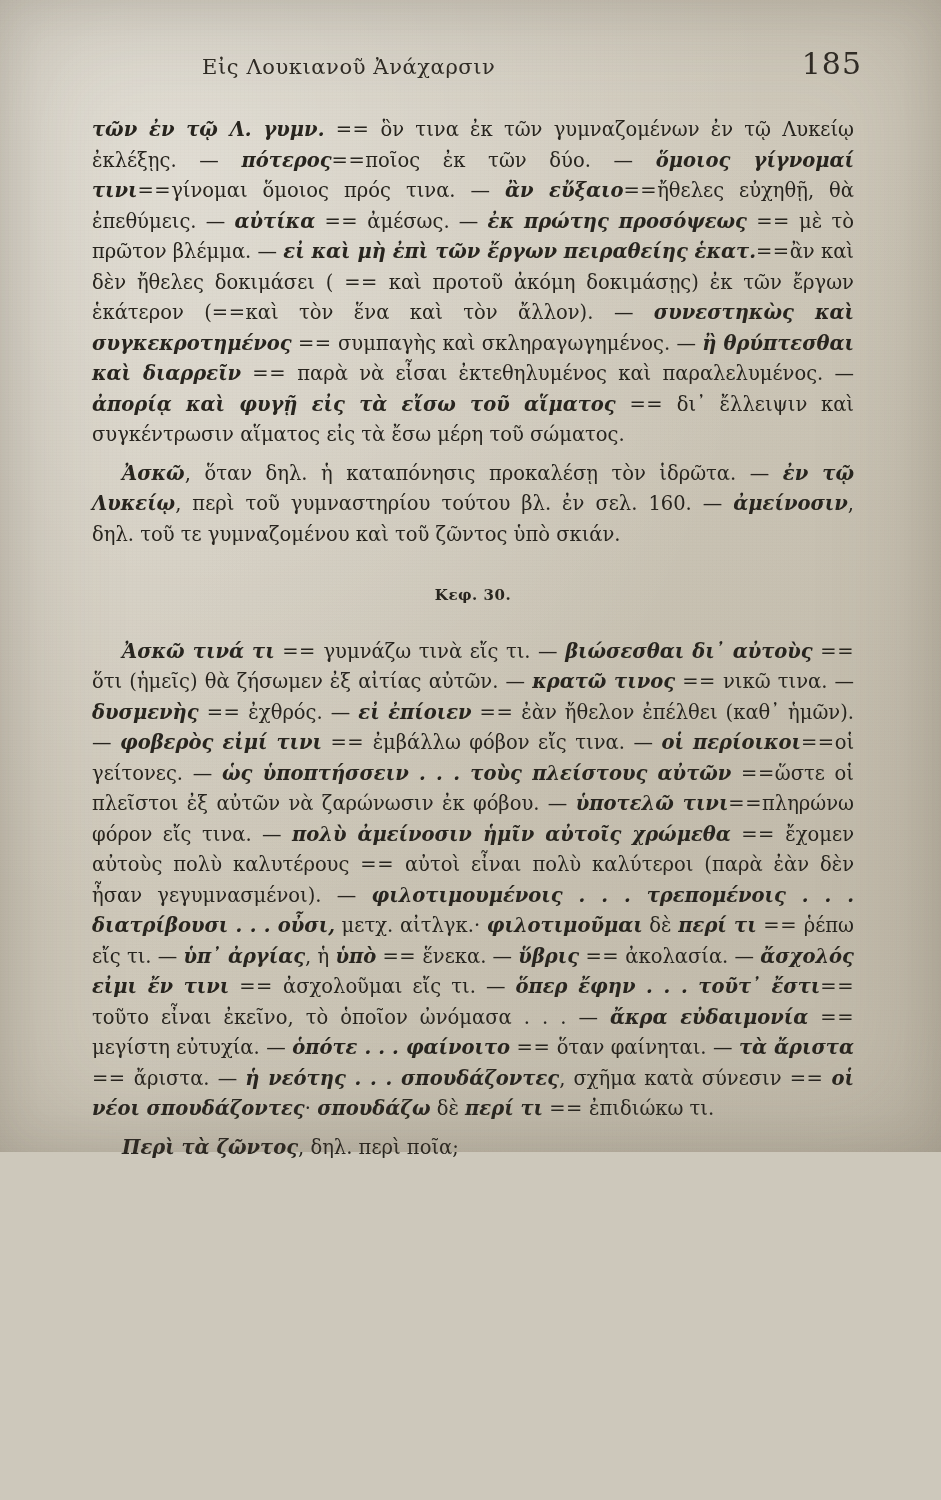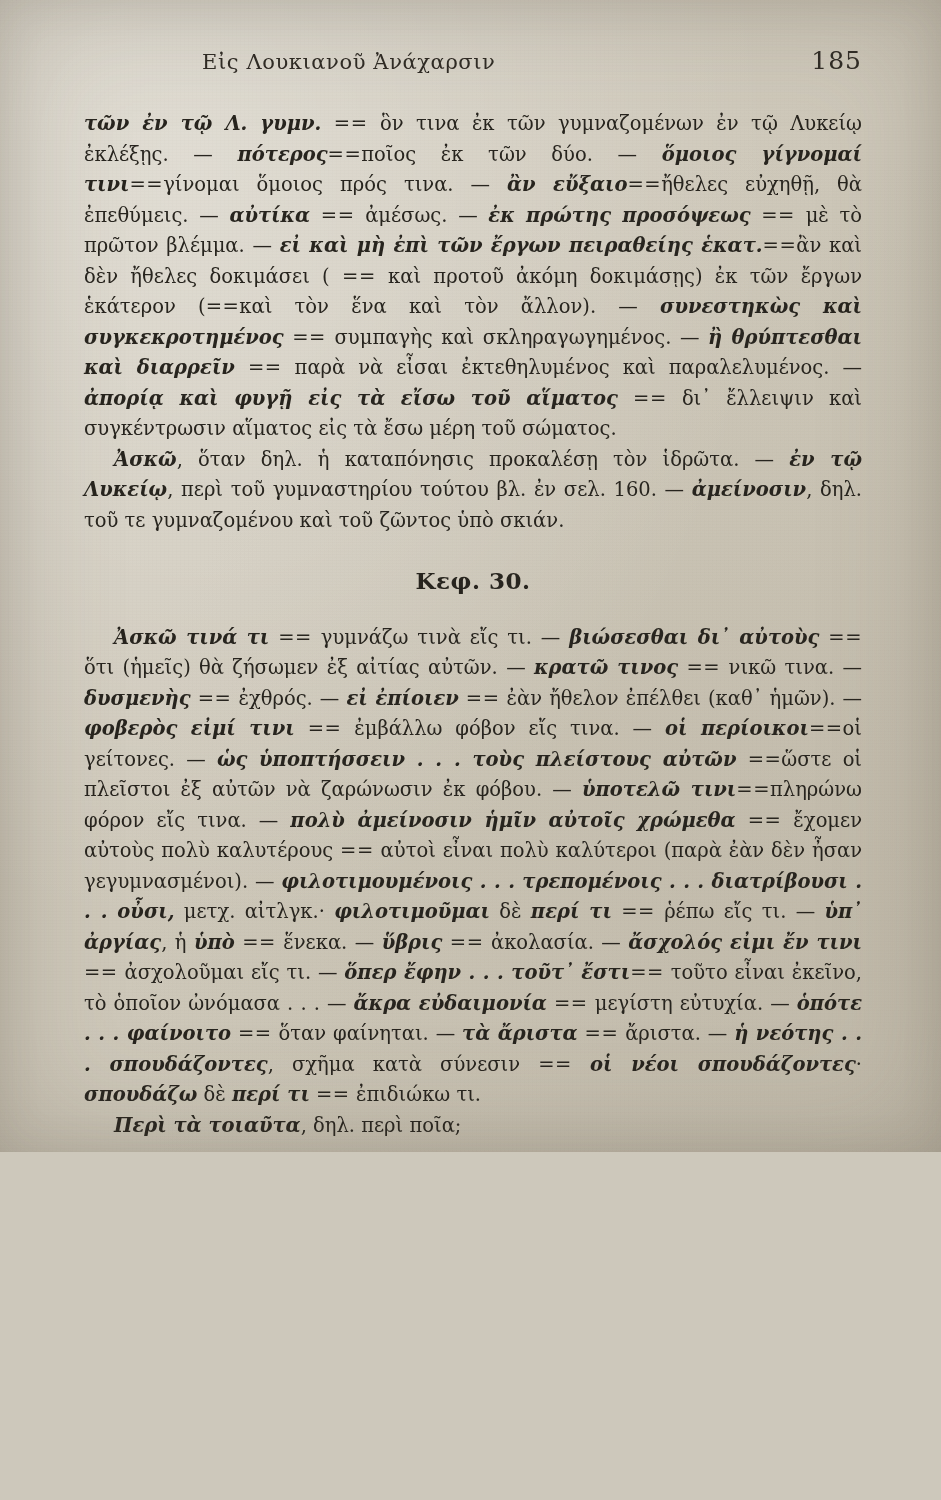--- a/index.html
+++ b/index.html
@@ -51,45 +51,45 @@
     padding: 0 10px 0 130px;
     margin-bottom: 34px;
   }
   .running-title {
     font-size: 21px;
     color: #2e2a24;
     letter-spacing: 0.6px;
     white-space: nowrap;
   }
   .page-number {
-    font-size: 25px;
+    font-size: 30px;
     color: #2e2a24;
     letter-spacing: 1px;
   }
   .body-text {
     font-size: 19.5px;
     line-height: 30.5px;
     color: #27241e;
     text-align: justify;
     text-justify: inter-word;
     padding: 0 10px 0 12px;
   }
   .body-text p {
-    margin: 0;
+    margin: 8px;
   }
   .indent {
     text-indent: 30px;
   }
   .b {
     font-weight: bold;
     font-style: italic;
   }
   .chapter-heading {
     text-align: center;
-    font-size: 23px;
+    font-size: 15px;
     font-weight: bold;
     color: #27241e;
     margin: 30px 0 26px 0;
     letter-spacing: 0.5px;
   }
   .sec {
     margin-top: 2px;
   }
   .eq {
     letter-spacing: 0.5px;
@@ -106,19 +106,19 @@
       <div class="page-number">185</div>
     </div>
 
     <div class="body-text">
       <p><span class="b">τῶν ἐν τῷ Λ. γυμν.</span> <span class="eq">==</span> ὃν τινα ἐκ τῶν γυμναζομένων ἐν τῷ Λυκείῳ ἐκλέξῃς. — <span class="b">πότερος</span><span class="eq">==</span>ποῖος ἐκ τῶν δύο. — <span class="b">ὅμοιος γίγνομαί τινι</span><span class="eq">==</span>γίνομαι ὅμοιος πρός τινα. — <span class="b">ἂν εὔξαιο</span><span class="eq">==</span>ἤθελες εὐχηθῇ, θὰ ἐπεθύμεις. — <span class="b">αὐτίκα</span> <span class="eq">==</span> ἀμέσως. — <span class="b">ἐκ πρώτης προσόψεως</span> <span class="eq">==</span> μὲ τὸ πρῶτον βλέμμα. — <span class="b">εἰ καὶ μὴ ἐπὶ τῶν ἔργων πειραθείης ἑκατ.</span><span class="eq">==</span>ἂν καὶ δὲν ἤθελες δοκιμάσει ( <span class="eq">==</span> καὶ προτοῦ ἀκόμη δοκιμάσῃς) ἐκ τῶν ἔργων ἑκάτερον (<span class="eq">==</span>καὶ τὸν ἕνα καὶ τὸν ἄλλον). — <span class="b">συνεστηκὼς καὶ συγκεκροτημένος</span> <span class="eq">==</span> συμπαγὴς καὶ σκληραγωγημένος. — <span class="b">ἢ θρύπτεσθαι καὶ διαρρεῖν</span> <span class="eq">==</span> παρὰ νὰ εἶσαι ἐκτεθηλυμένος καὶ παραλελυμένος. — <span class="b">ἀπορίᾳ καὶ φυγῇ εἰς τὰ εἴσω τοῦ αἵματος</span> <span class="eq">==</span> δι᾿ ἔλλειψιν καὶ συγκέντρωσιν αἵματος εἰς τὰ ἔσω μέρη τοῦ σώματος.</p>
       <p class="indent sec"><span class="b">Ἀσκῶ</span>, ὅταν δηλ. ἡ καταπόνησις προκαλέσῃ τὸν ἱδρῶτα. — <span class="b">ἐν τῷ Λυκείῳ</span>, περὶ τοῦ γυμναστηρίου τούτου βλ. ἐν σελ. 160. — <span class="b">ἀμείνοσιν</span>, δηλ. τοῦ τε γυμναζομένου καὶ τοῦ ζῶντος ὑπὸ σκιάν.</p>
 
       <div class="chapter-heading">Κεφ. 30.</div>
 
       <p class="indent"><span class="b">Ἀσκῶ τινά τι</span> <span class="eq">==</span> γυμνάζω τινὰ εἴς τι. — <span class="b">βιώσεσθαι δι᾿ αὐτοὺς</span> <span class="eq">==</span> ὅτι (ἡμεῖς) θὰ ζήσωμεν ἐξ αἰτίας αὐτῶν. — <span class="b">κρατῶ τινος</span> <span class="eq">==</span> νικῶ τινα. — <span class="b">δυσμενὴς</span> <span class="eq">==</span> ἐχθρός. — <span class="b">εἰ ἐπίοιεν</span> <span class="eq">==</span> ἐὰν ἤθελον ἐπέλθει (καθ᾿ ἡμῶν). — <span class="b">φοβερὸς εἰμί τινι</span> <span class="eq">==</span> ἐμβάλλω φόβον εἴς τινα. — <span class="b">οἱ περίοικοι</span><span class="eq">==</span>οἱ γείτονες. — <span class="b">ὡς ὑποπτήσσειν . . . τοὺς πλείστους αὐτῶν</span> <span class="eq">==</span>ὥστε οἱ πλεῖστοι ἐξ αὐτῶν νὰ ζαρώνωσιν ἐκ φόβου. — <span class="b">ὑποτελῶ τινι</span><span class="eq">==</span>πληρώνω φόρον εἴς τινα. — <span class="b">πολὺ ἀμείνοσιν ἡμῖν αὐτοῖς χρώμεθα</span> <span class="eq">==</span> ἔχομεν αὐτοὺς πολὺ καλυτέρους <span class="eq">==</span> αὐτοὶ εἶναι πολὺ καλύτεροι (παρὰ ἐὰν δὲν ἦσαν γεγυμνασμένοι). — <span class="b">φιλοτιμουμένοις . . . τρεπομένοις . . . διατρίβουσι . . . οὖσι,</span> μετχ. αἰτλγκ.· <span class="b">φιλοτιμοῦμαι</span> δὲ <span class="b">περί τι</span> <span class="eq">==</span> ῥέπω εἴς τι. — <span class="b">ὑπ᾿ ἀργίας</span>, ἡ <span class="b">ὑπὸ</span> <span class="eq">==</span> ἕνεκα. — <span class="b">ὕβρις</span> <span class="eq">==</span> ἀκολασία. — <span class="b">ἄσχολός εἰμι ἔν τινι</span> <span class="eq">==</span> ἀσχολοῦμαι εἴς τι. — <span class="b">ὅπερ ἔφην . . . τοῦτ᾿ ἔστι</span><span class="eq">==</span> τοῦτο εἶναι ἐκεῖνο, τὸ ὁποῖον ὠνόμασα . . . — <span class="b">ἄκρα εὐδαιμονία</span> <span class="eq">==</span> μεγίστη εὐτυχία. — <span class="b">ὁπότε . . . φαίνοιτο</span> <span class="eq">==</span> ὅταν φαίνηται. — <span class="b">τὰ ἄριστα</span> <span class="eq">==</span> ἄριστα. — <span class="b">ἡ νεότης . . . σπουδάζοντες</span>, σχῆμα κατὰ σύνεσιν <span class="eq">==</span> <span class="b">οἱ νέοι σπουδάζοντες</span>· <span class="b">σπουδάζω</span> δὲ <span class="b">περί τι</span> <span class="eq">==</span> ἐπιδιώκω τι.</p>
-      <p class="indent"><span class="b">Περὶ τὰ τοιαῦτα</span>, δηλ. περὶ ποῖα;</p>
+      <p class="indent"><span class="b">Περὶ τὰ ζῶντος</span>, δηλ. περὶ ποῖα;</p>
     </div>
 
   </div>
   <div class="grain"></div>
   <div class="vignette"></div>
 </div>
 
 </body></html>

